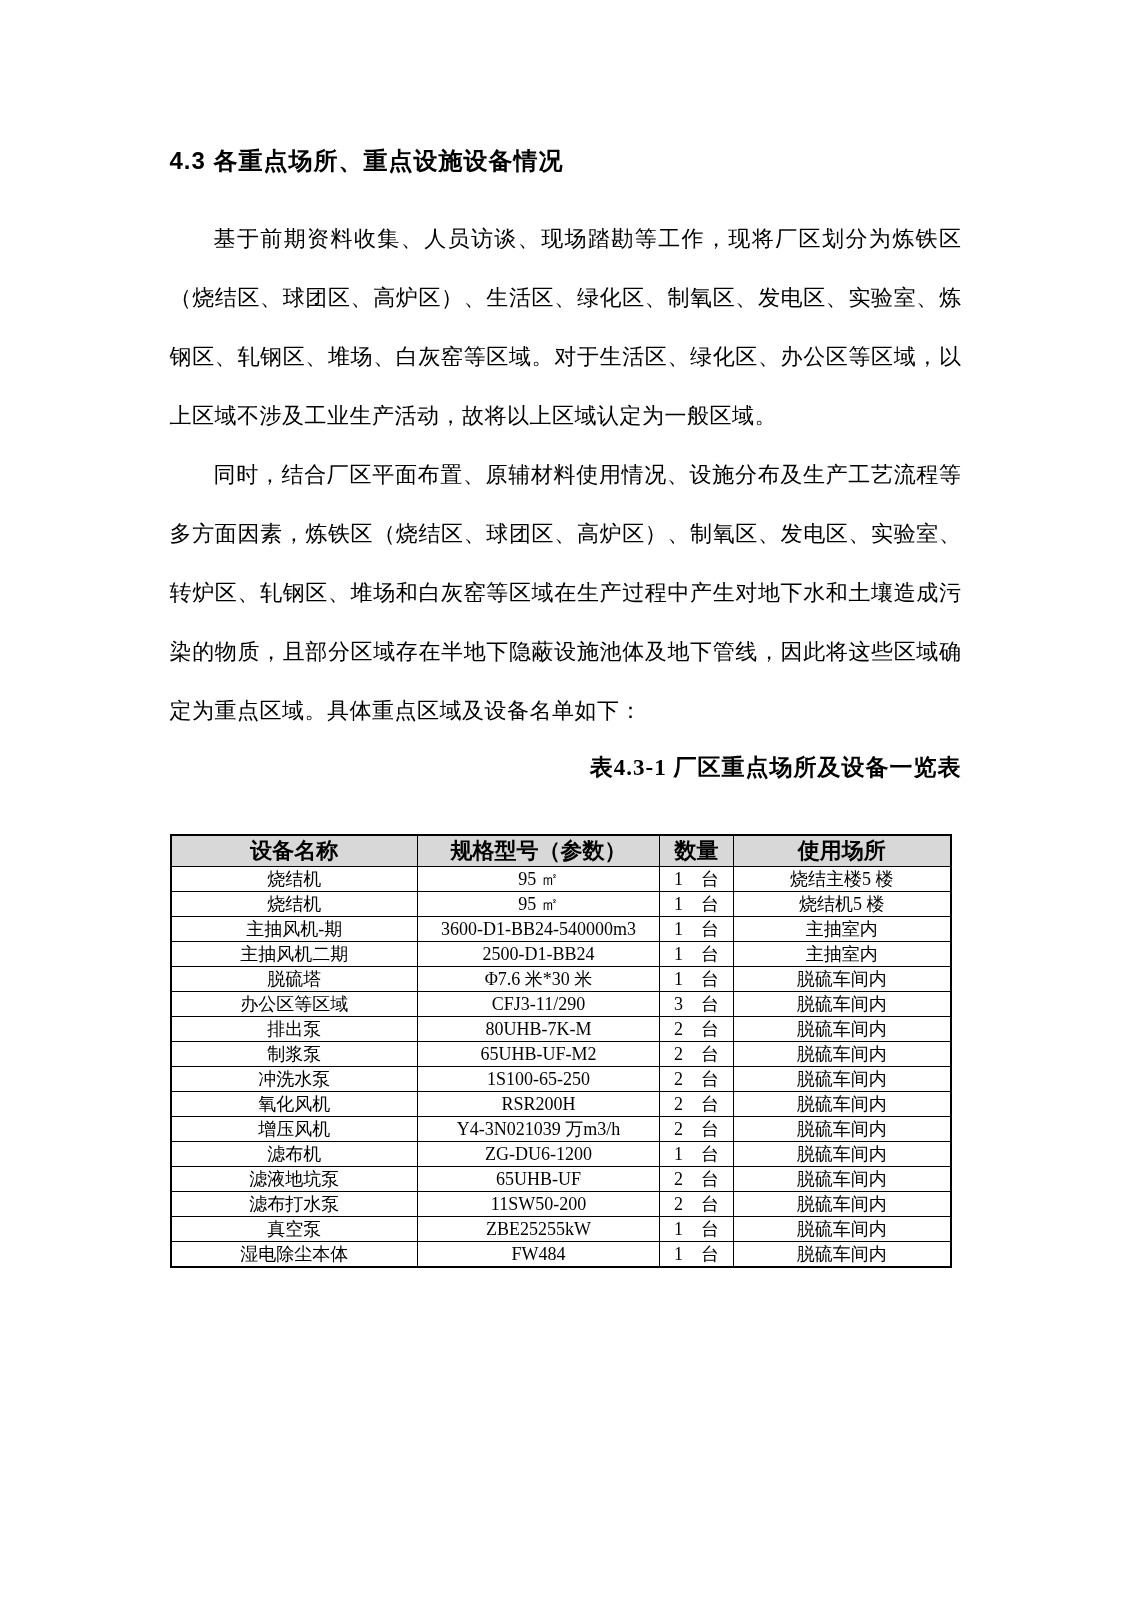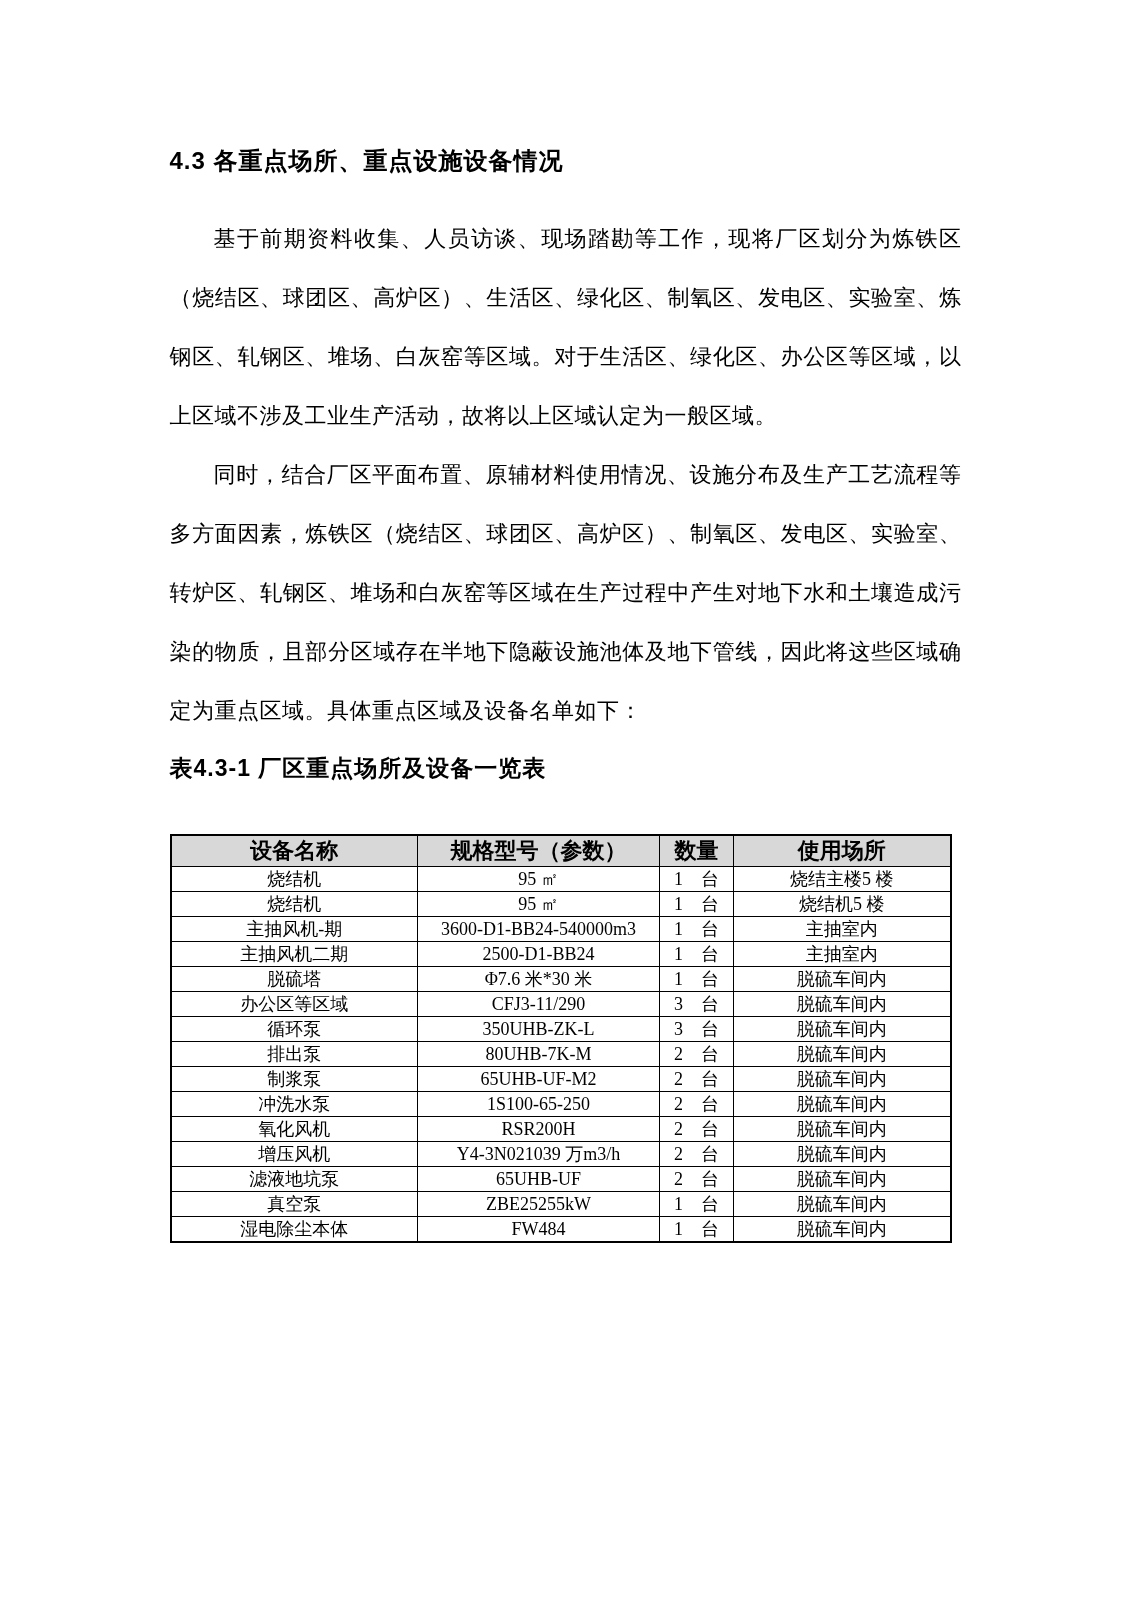--- a/index.html
+++ b/index.html
@@ -26,25 +26,25 @@
   .body-text { margin-top: 30px; }
   .body-text p {
     font-size: 22px;
     line-height: 59px;
     text-align: justify;
     text-indent: 2em;
     letter-spacing: 0.5px;
   }
   .table-title {
     margin-top: 12px;
-    font-family: Liberation Sans, sans-serif;
+    font-family: Liberation Serif, serif;
     font-weight: bold;
     font-size: 23px;
     line-height: 32px;
-    text-align: left;
+    text-align: right;
     letter-spacing: 1px;
   }
   table.equip {
     margin-top: 50px;
     width: 780px;
     border-collapse: collapse;
     table-layout: fixed;
     border: 2px solid #000;
   }
   table.equip th, table.equip td {
@@ -134,26 +134,20 @@
           <td>1　台</td>
           <td>脱硫车间内</td>
         </tr>
         <tr>
           <td>办公区等区域</td>
           <td>CFJ3-11/290</td>
           <td>3　台</td>
           <td>脱硫车间内</td>
         </tr>
         <tr>
-          <td>循环泵</td>
-          <td>350UHB-ZK-L</td>
-          <td>3　台</td>
-          <td>脱硫车间内</td>
-        </tr>
-        <tr>
           <td>排出泵</td>
           <td>80UHB-7K-M</td>
           <td>2　台</td>
           <td>脱硫车间内</td>
         </tr>
         <tr>
           <td>制浆泵</td>
           <td>65UHB-UF-M2</td>
           <td>2　台</td>
           <td>脱硫车间内</td>
@@ -170,26 +164,38 @@
           <td>2　台</td>
           <td>脱硫车间内</td>
         </tr>
         <tr>
           <td>增压风机</td>
           <td>Y4-3N021039 万m3/h</td>
           <td>2　台</td>
           <td>脱硫车间内</td>
         </tr>
         <tr>
+          <td>滤布机</td>
+          <td>ZG-DU6-1200</td>
+          <td>1　台</td>
+          <td>脱硫车间内</td>
+        </tr>
+        <tr>
           <td>滤液地坑泵</td>
           <td>65UHB-UF</td>
           <td>2　台</td>
           <td>脱硫车间内</td>
         </tr>
         <tr>
+          <td>滤布打水泵</td>
+          <td>11SW50-200</td>
+          <td>2　台</td>
+          <td>脱硫车间内</td>
+        </tr>
+        <tr>
           <td>真空泵</td>
           <td>ZBE25255kW</td>
           <td>1　台</td>
           <td>脱硫车间内</td>
         </tr>
         <tr>
           <td>湿电除尘本体</td>
           <td>FW484</td>
           <td>1　台</td>
           <td>脱硫车间内</td>

